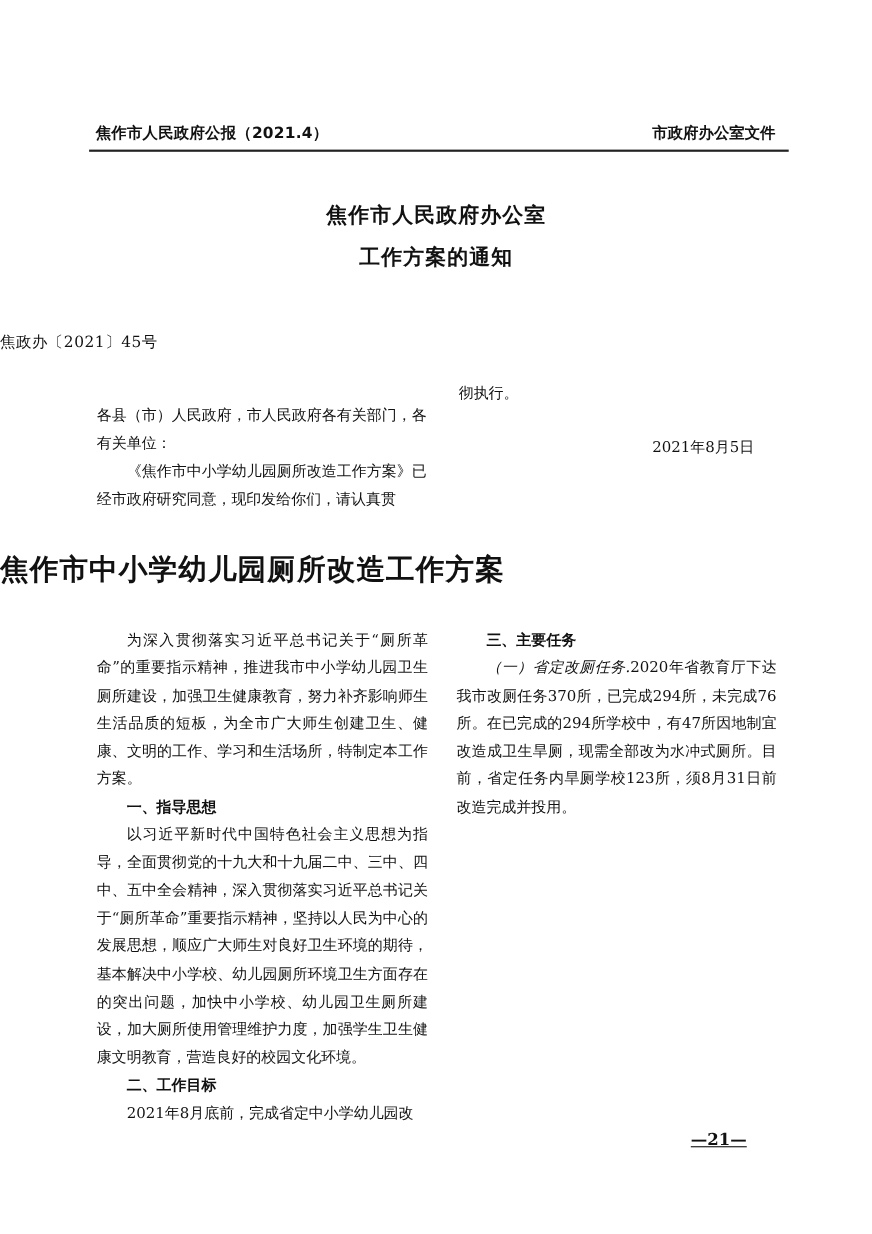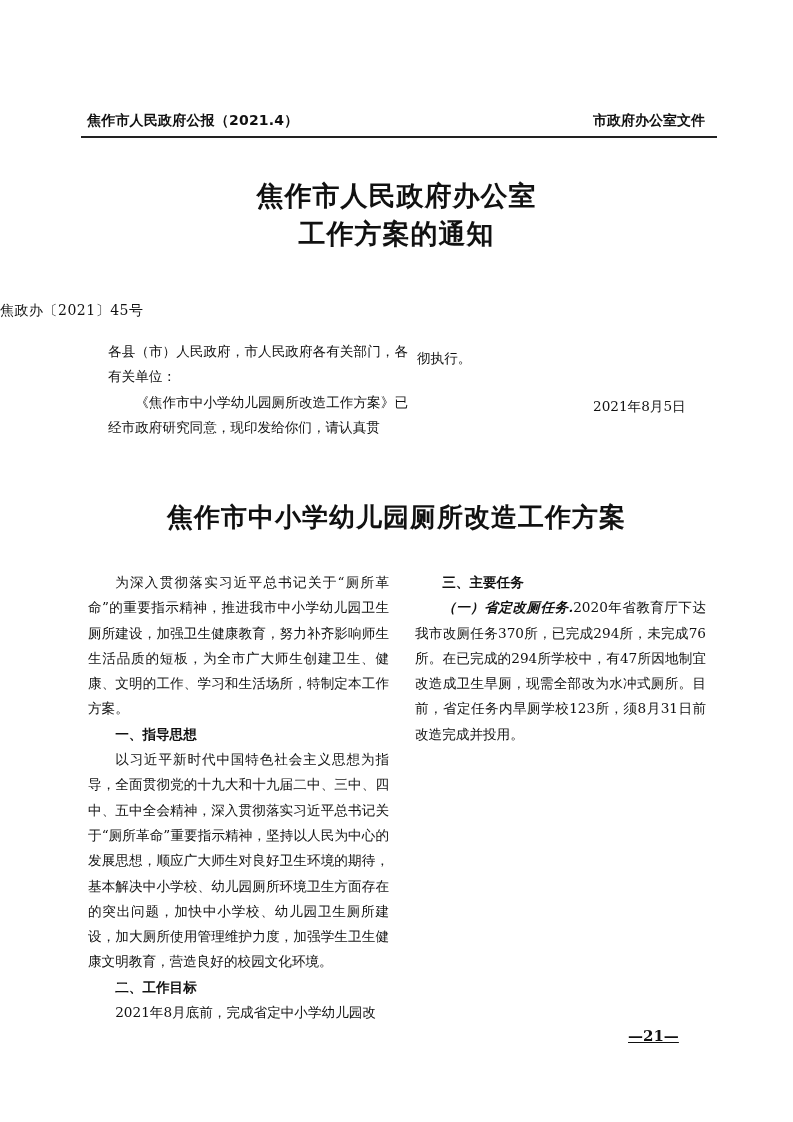--- a/index.html
+++ b/index.html
@@ -4,31 +4,31 @@
 <style>
   html, body { margin:0; padding:0; background:#ffffff; }
   body { width:793px; height:1122px; position:relative; overflow:hidden;
          font-family:"DejaVu Serif", "Liberation Serif", serif; color:#111; }
   .hdr-left { position:absolute; left:87px; top:112px; font-family:"DejaVu Sans", sans-serif;
               font-weight:bold; font-size:14px; letter-spacing:0.2px; }
   .hdr-right { position:absolute; right:88px; top:112px; font-family:"DejaVu Sans", sans-serif;
                font-weight:bold; font-size:14px; }
   .hdr-rule { position:absolute; left:81px; top:136px; width:636px; height:2px; background:#222; }
   .notice-title { position:absolute; left:0; width:793px; top:177px; text-align:center;
-                  font-weight:bold; font-size:27px; line-height:38px; letter-spacing:1px; }
+                  font-weight:bold; font-size:19px; line-height:38px; letter-spacing:1px; }
   .doc-no { position:absolute; left:0; width:793px; top:302px; 
             font-size:14px; letter-spacing:0.5px; }
   .col { position:absolute; font-size:13.6px; line-height:25.3px; text-align:justify; }
   .col p { margin:0; }
   .indent { text-indent:2em; }
   .sec { font-family:"DejaVu Sans", sans-serif; font-weight:bold; text-indent:2em; }
-  .notice-left { left:88px; top:339px; width:300px;margin-left:20px; }
+  .notice-left { left:88px; top:366px; width:300px; }
   .notice-right { left:417px; top:346px; width:290px; }
   .notice-date { position:absolute; left:593px; top:398px; font-size:13.6px; }
-  .plan-title { position:absolute; left:0; width:793px; top:500px; text-align:center;
+  .plan-title { position:absolute; left:0; width:793px; top:500px; text-align:left;
                 font-weight:bold; font-size:26px; letter-spacing:1px; }
   .body-left { left:88px; top:570px; width:301px; }
   .body-right { left:415px; top:570px; width:291px; }
   .page-num { position:absolute; left:628px; top:1027px; font-size:15px; font-weight:bold;text-decoration:underline; }
 </style>
 </head>
 <body>
 
 <div class="hdr-left">焦作市人民政府公报（2021.4）</div>
 <div class="hdr-right">市政府办公室文件</div>
@@ -54,16 +54,16 @@
 <div class="col body-left">
   <p class="indent">为深入贯彻落实习近平总书记关于“厕所革命”的重要指示精神，推进我市中小学幼儿园卫生厕所建设，加强卫生健康教育，努力补齐影响师生生活品质的短板，为全市广大师生创建卫生、健康、文明的工作、学习和生活场所，特制定本工作方案。</p>
   <p class="sec">一、指导思想</p>
   <p class="indent">以习近平新时代中国特色社会主义思想为指导，全面贯彻党的十九大和十九届二中、三中、四中、五中全会精神，深入贯彻落实习近平总书记关于“厕所革命”重要指示精神，坚持以人民为中心的发展思想，顺应广大师生对良好卫生环境的期待，基本解决中小学校、幼儿园厕所环境卫生方面存在的突出问题，加快中小学校、幼儿园卫生厕所建设，加大厕所使用管理维护力度，加强学生卫生健康文明教育，营造良好的校园文化环境。</p>
   <p class="sec">二、工作目标</p>
   <p class="indent">2021年8月底前，完成省定中小学幼儿园改</p>
 </div>
 
 <div class="col body-right">
   <p class="sec">三、主要任务</p>
-  <p class="indent"><span style="font-weight:bold;font-style:italic;margin-top:36px;">（一）省定改厕任务.</span><span>2020年省教育厅下达我市改厕任务370所，已完成294所，未完成76所。在已完成的294所学校中，有47所因地制宜改造成卫生旱厕，现需全部改为水冲式厕所。目前，省定任务内旱厕学校123所，须8月31日前改造完成并投用。</span></p>
+  <p class="indent"><span style="font-weight:normal;font-style:italic;margin-top:36px;">（一）省定改厕任务.</span><span>2020年省教育厅下达我市改厕任务370所，已完成294所，未完成76所。在已完成的294所学校中，有47所因地制宜改造成卫生旱厕，现需全部改为水冲式厕所。目前，省定任务内旱厕学校123所，须8月31日前改造完成并投用。</span></p>
 </div>
 
 <div class="page-num">—21—</div>
 
 </body></html>

